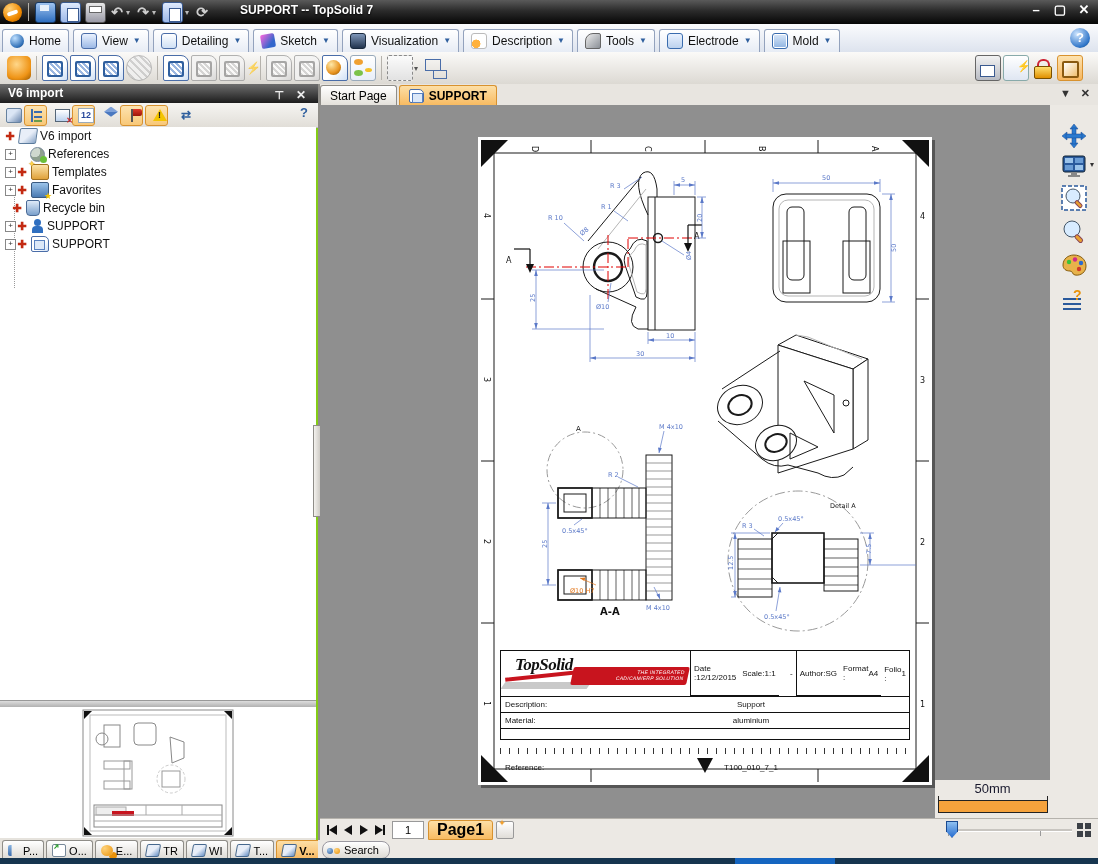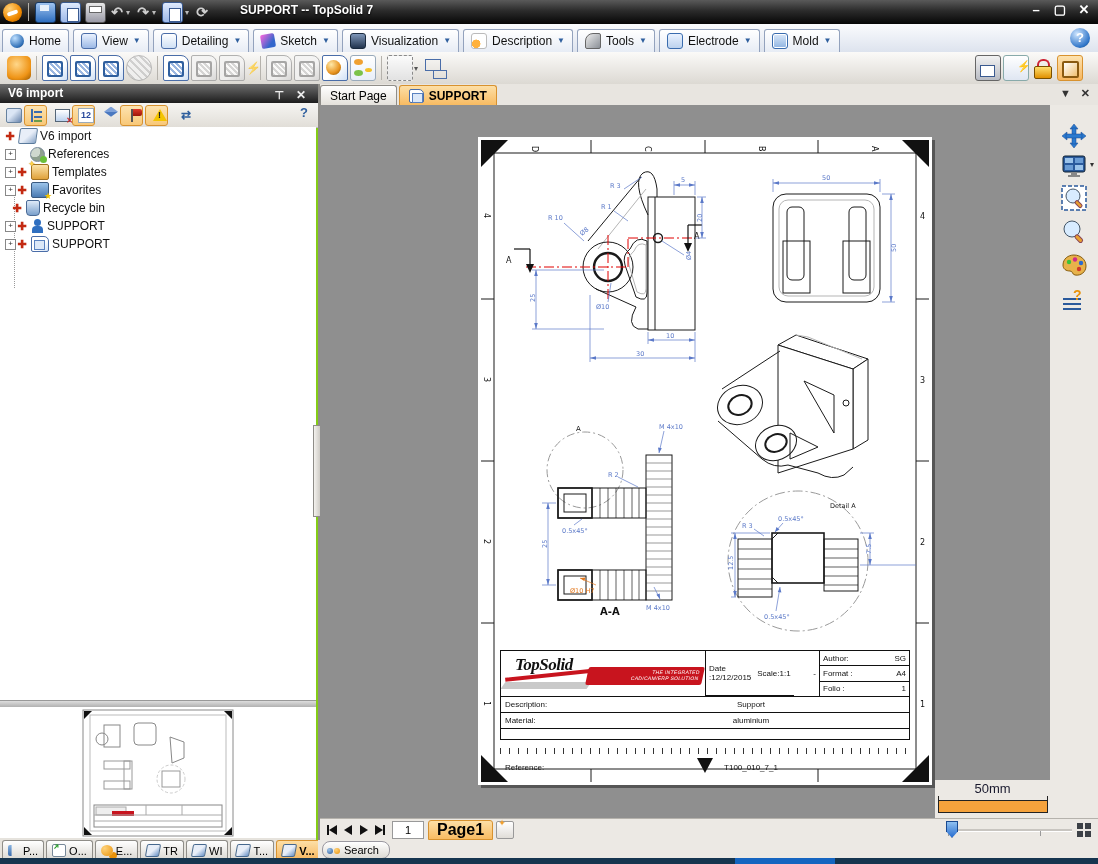--- a/index.html
+++ b/index.html
@@ -159,21 +159,21 @@
   
   .tblock{position:absolute;left:22px;top:513px;width:410px;height:90px;border:1.5px solid #111;box-sizing:border-box;font-size:8px;color:#111;background:#fff;}
   .tb-top{display:flex;height:45px;border-bottom:1px solid #111;}
   .tb-logo{width:204px;border-right:1px solid #111;position:relative;overflow:hidden;}
   .ts-name{position:absolute;left:14px;top:4px;font-family:"Liberation Serif",serif;font-style:italic;font-weight:bold;font-size:17px;letter-spacing:-.5px;}
   .ts-swoosh{position:absolute;left:4px;top:22px;width:92px;height:4px;background:#c8141e;border-radius:0 4px 4px 0;transform:rotate(-6deg);}
   .ts-gray{position:absolute;left:2px;top:31px;width:86px;height:7px;background:#c9c9c9;transform:skewX(-35deg);}
   .ts-banner{position:absolute;right:2px;top:16px;width:116px;height:18px;background:#c8141e;border-radius:2px;color:#fff;text-align:right;padding:2px 4px 0 0;box-sizing:border-box;transform:skewX(-12deg);}
   .ts-banner div{font-size:5px;letter-spacing:.3px;}
   .tb-mid{width:113px;border-right:1px solid #111;display:flex;}
-  .tb-rgt{flex:1;display:flex;flex-direction:column;}
+  .tb-rgt{flex:1;display:flex;flex-direction:row;}
   .tb-c{flex:1;display:flex;align-items:center;padding:0 3px;border-bottom:1px solid #111;justify-content:space-between;}
   .tb-c:last-child{border-bottom:none;}
   .tb-row{height:15px;display:flex;align-items:center;border-bottom:1px solid #111;}
   .tb-row:last-child{border-bottom:none;margin-top:31px;}
   .tb-lab{width:88px;padding-left:4px;}
   .tb-val{flex:1;text-align:center;}
   
   .dim{fill:#5b79c8;font-size:6.5px;font-family:"DejaVu Sans",sans-serif;}
   .blk{fill:#111;font-family:"DejaVu Sans",sans-serif;}
   .org{fill:#e2761b;font-size:6.5px;font-family:"DejaVu Sans",sans-serif;}

